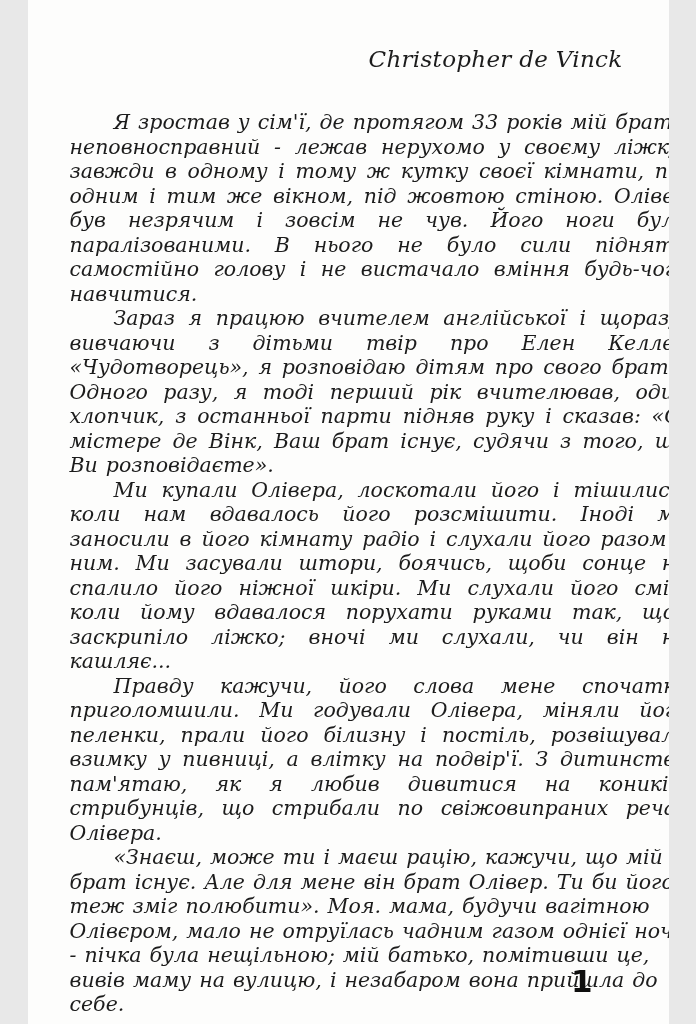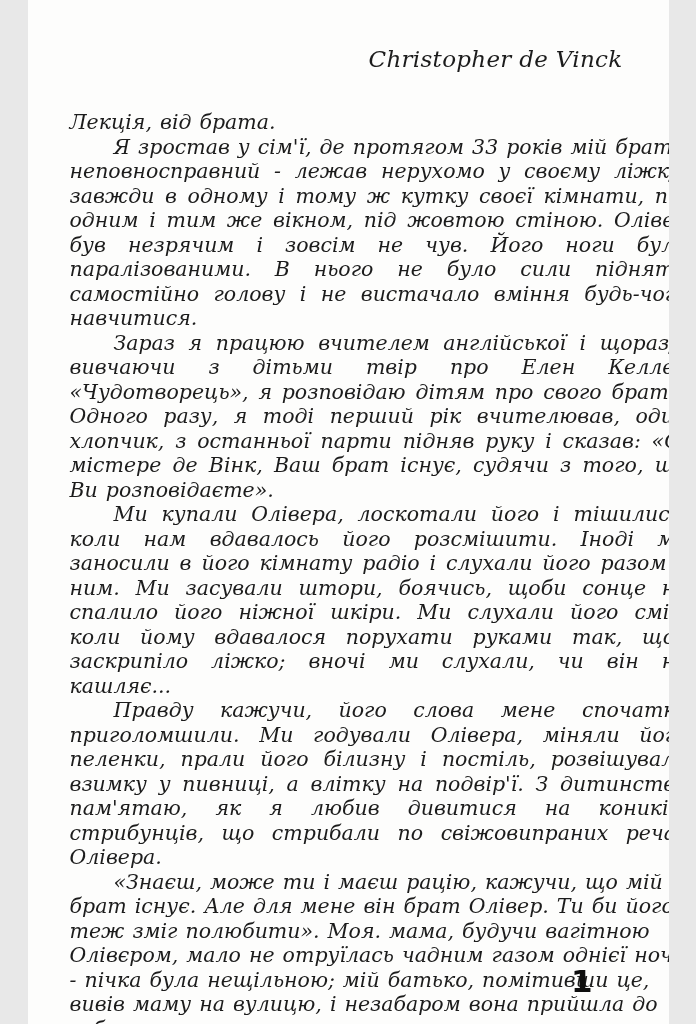--- a/index.html
+++ b/index.html
@@ -64,21 +64,20 @@
 </head>
 <body>
 
 <div class="page">
 
   <div class="header">
     <span>Christopher de Vinck</span>
   </div>
 
   <div class="content">
-    <p class="title-line">Лекція, від брата.</p>
     <p>Я зростав у сім'ї, де протягом 33 років мій брат - неповносправний - лежав нерухомо у своєму ліжку, завжди в одному і тому ж кутку своєї кімнати, під одним і тим же вікном, під жовтою стіною. Олівер був незрячим і зовсім не чув. Його ноги були паралізованими. В нього не було сили підняти самостійно голову і не вистачало вміння будь-чого навчитися.</p>
     <p>Зараз я працюю вчителем англійської і щоразу, вивчаючи з дітьми твір про Елен Келлер «Чудотворець», я розповідаю дітям про свого брата. Одного разу, я тоді перший рік вчителював, один хлопчик, з останньої парти підняв руку і сказав: «О, містере де Вінк, Ваш брат існує, судячи з того, що Ви розповідаєте».</p>
     <p>Ми купали Олівера, лоскотали його і тішились, коли нам вдавалось його розсмішити. Іноді ми заносили в його кімнату радіо і слухали його разом з ним. Ми засували штори, боячись, щоби сонце не спалило його ніжної шкіри. Ми слухали його сміх, коли йому вдавалося порухати руками так, щоб заскрипіло ліжко; вночі ми слухали, чи він не кашляє...</p>
     <p>Правду кажучи, його слова мене спочатку приголомшили. Ми годували Олівера, міняли його пеленки, прали його білизну і постіль, розвішували взимку у пивниці, а влітку на подвір'ї. З дитинства пам'ятаю, як я любив дивитися на коників-стрибунців, що стрибали по свіжовипраних речах Олівера.</p>
     <p class="align-left">«Знаєш, може ти і маєш рацію, кажучи, що мій брат існує. Але для мене він брат Олівер. Ти би його теж зміг полюбити». Моя. мама, будучи вагітною Олівєром, мало не отруїлась чадним газом однієї ночі - пічка була нещільною; мій батько, помітивши це, вивів маму на вулицю, і незабаром вона прийшла до себе.</p>
 
   </div>
 
   <div class="pagenum">1</div>
 

